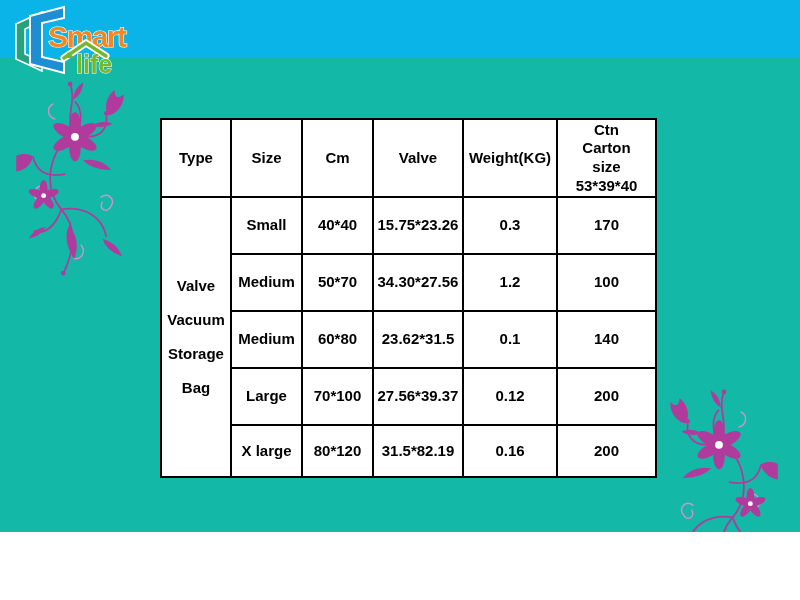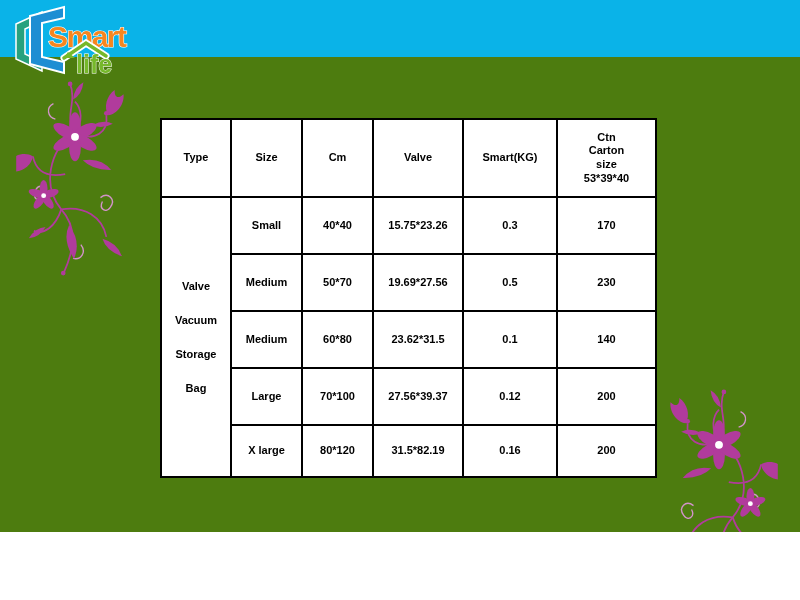--- a/index.html
+++ b/index.html
@@ -1,21 +1,21 @@
 <!DOCTYPE html>
 <html><head>
 <meta charset="utf-8">
 <style>
   * { margin: 0; padding: 0; box-sizing: border-box; }
   html, body { background: #ffffff; }
   .slide {
     position: relative;
     width: 800px;
     height: 532px;
-    background: #4d7c0f;
+    background: #14b8a6;
     overflow: hidden;
     font-family: "Liberation Sans", "DejaVu Sans", sans-serif;
   }
 
   
   .top-bar {
     position: absolute;
     left: 0; top: 0;
     width: 800px; height: 57px;
     background: #0ab3e8;
@@ -35,21 +35,21 @@
     width: 495px;
     border-collapse: collapse;
     table-layout: fixed;
     background: #ffffff;
   }
   table.spec th, table.spec td {
     border: 2px solid #000000;
     text-align: center;
     vertical-align: middle;
     font-weight: bold;
-    font-size: 11px;
+    font-size: 15px;
     color: #000000;
     padding: 0;
     line-height: 1.25;
   }
   tr.head-row     { height: 78px; }
   tr.body-row     { height: 57px; }
   tr.body-row-last{ height: 52px; }
   th.multiline    { white-space: pre-line; }
   td.type-cell div { line-height: 34px; }
 </style>
@@ -147,21 +147,21 @@
       <col style="width:90px">
         <col style="width:94px">
         <col style="width:99px">
     </colgroup>
     <tbody>
         <tr class="head-row">
       <th>Type</th>
       <th>Size</th>
       <th>Cm</th>
       <th>Valve</th>
-      <th>Smart(KG)</th>
+      <th>Weight(KG)</th>
       <th class="multiline">Ctn
 Carton
 size
 53*39*40</th>
     </tr>
     <tr class="body-row">
       <td class="type-cell" rowspan="5">
         <div>Valve</div>
         <div>Vacuum</div>
         <div>Storage</div>
@@ -169,23 +169,23 @@
       </td>
       <td>Small</td>
       <td>40*40</td>
       <td>15.75*23.26</td>
       <td>0.3</td>
       <td>170</td>
     </tr>
     <tr class="body-row">
       <td>Medium</td>
       <td>50*70</td>
-      <td>19.69*27.56</td>
-      <td>0.5</td>
-      <td>230</td>
+      <td>34.30*27.56</td>
+      <td>1.2</td>
+      <td>100</td>
     </tr>
     <tr class="body-row">
       <td>Medium</td>
       <td>60*80</td>
       <td>23.62*31.5</td>
       <td>0.1</td>
       <td>140</td>
     </tr>
     <tr class="body-row">
       <td>Large</td>

